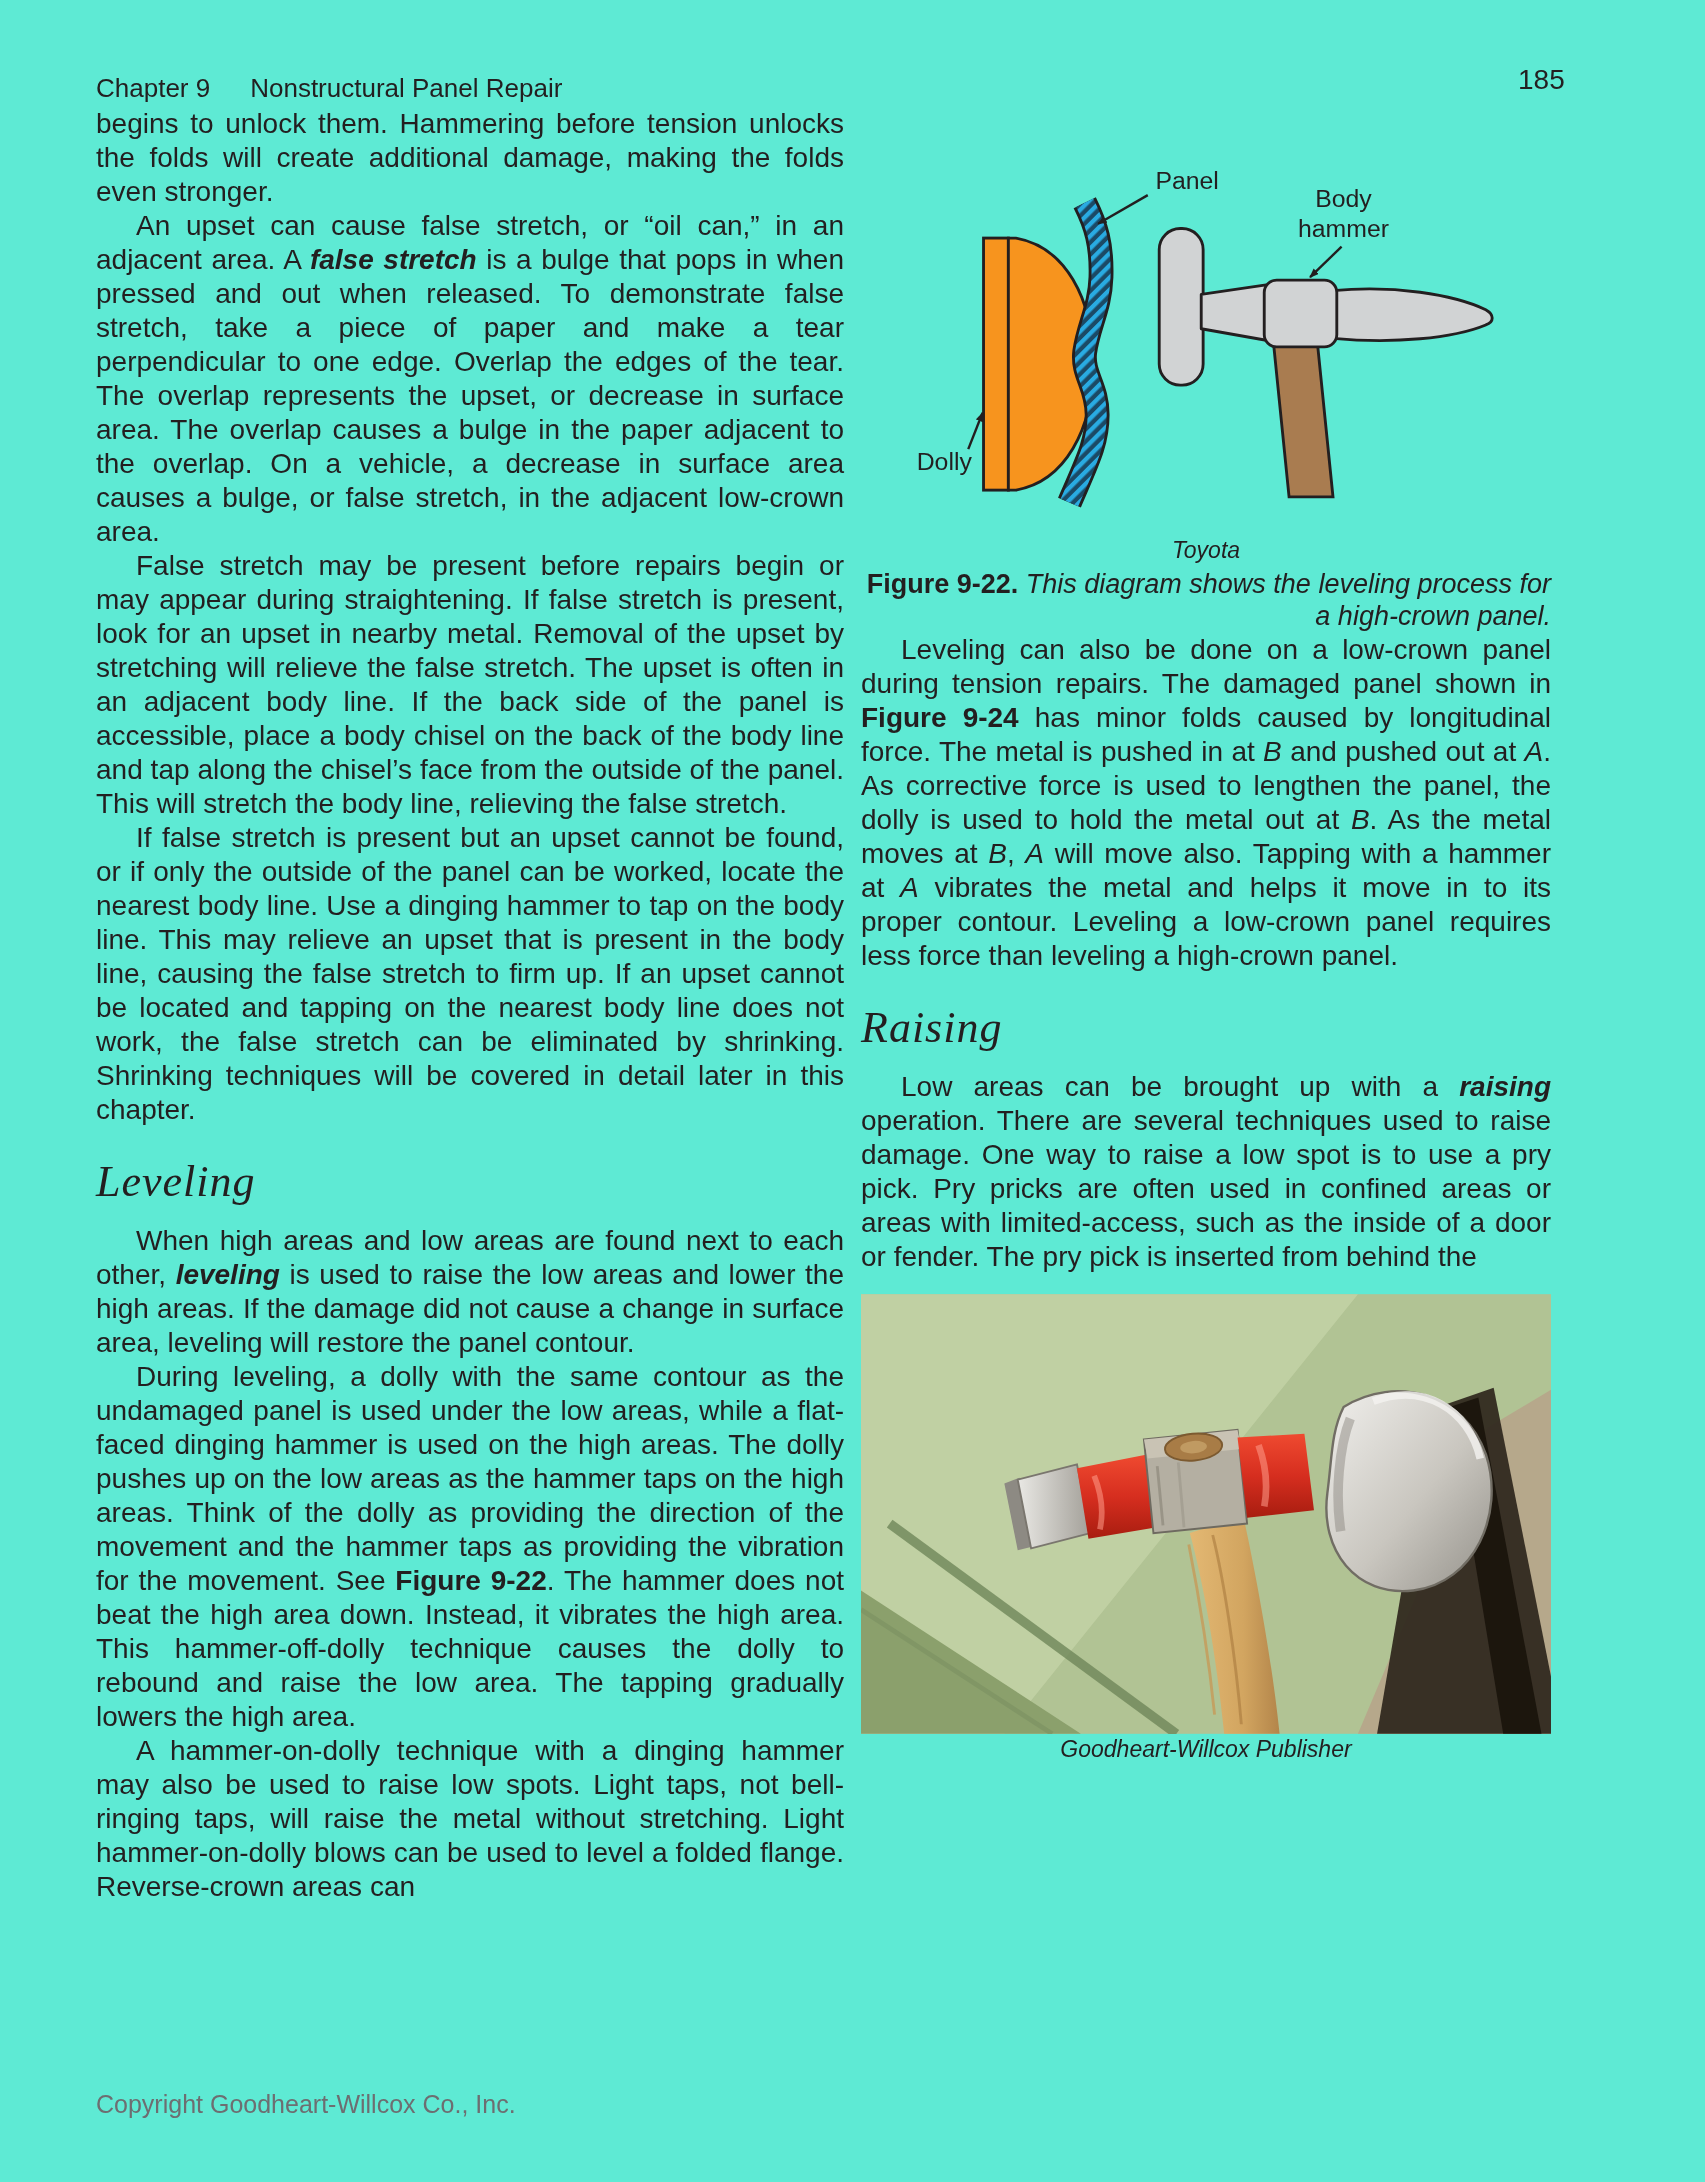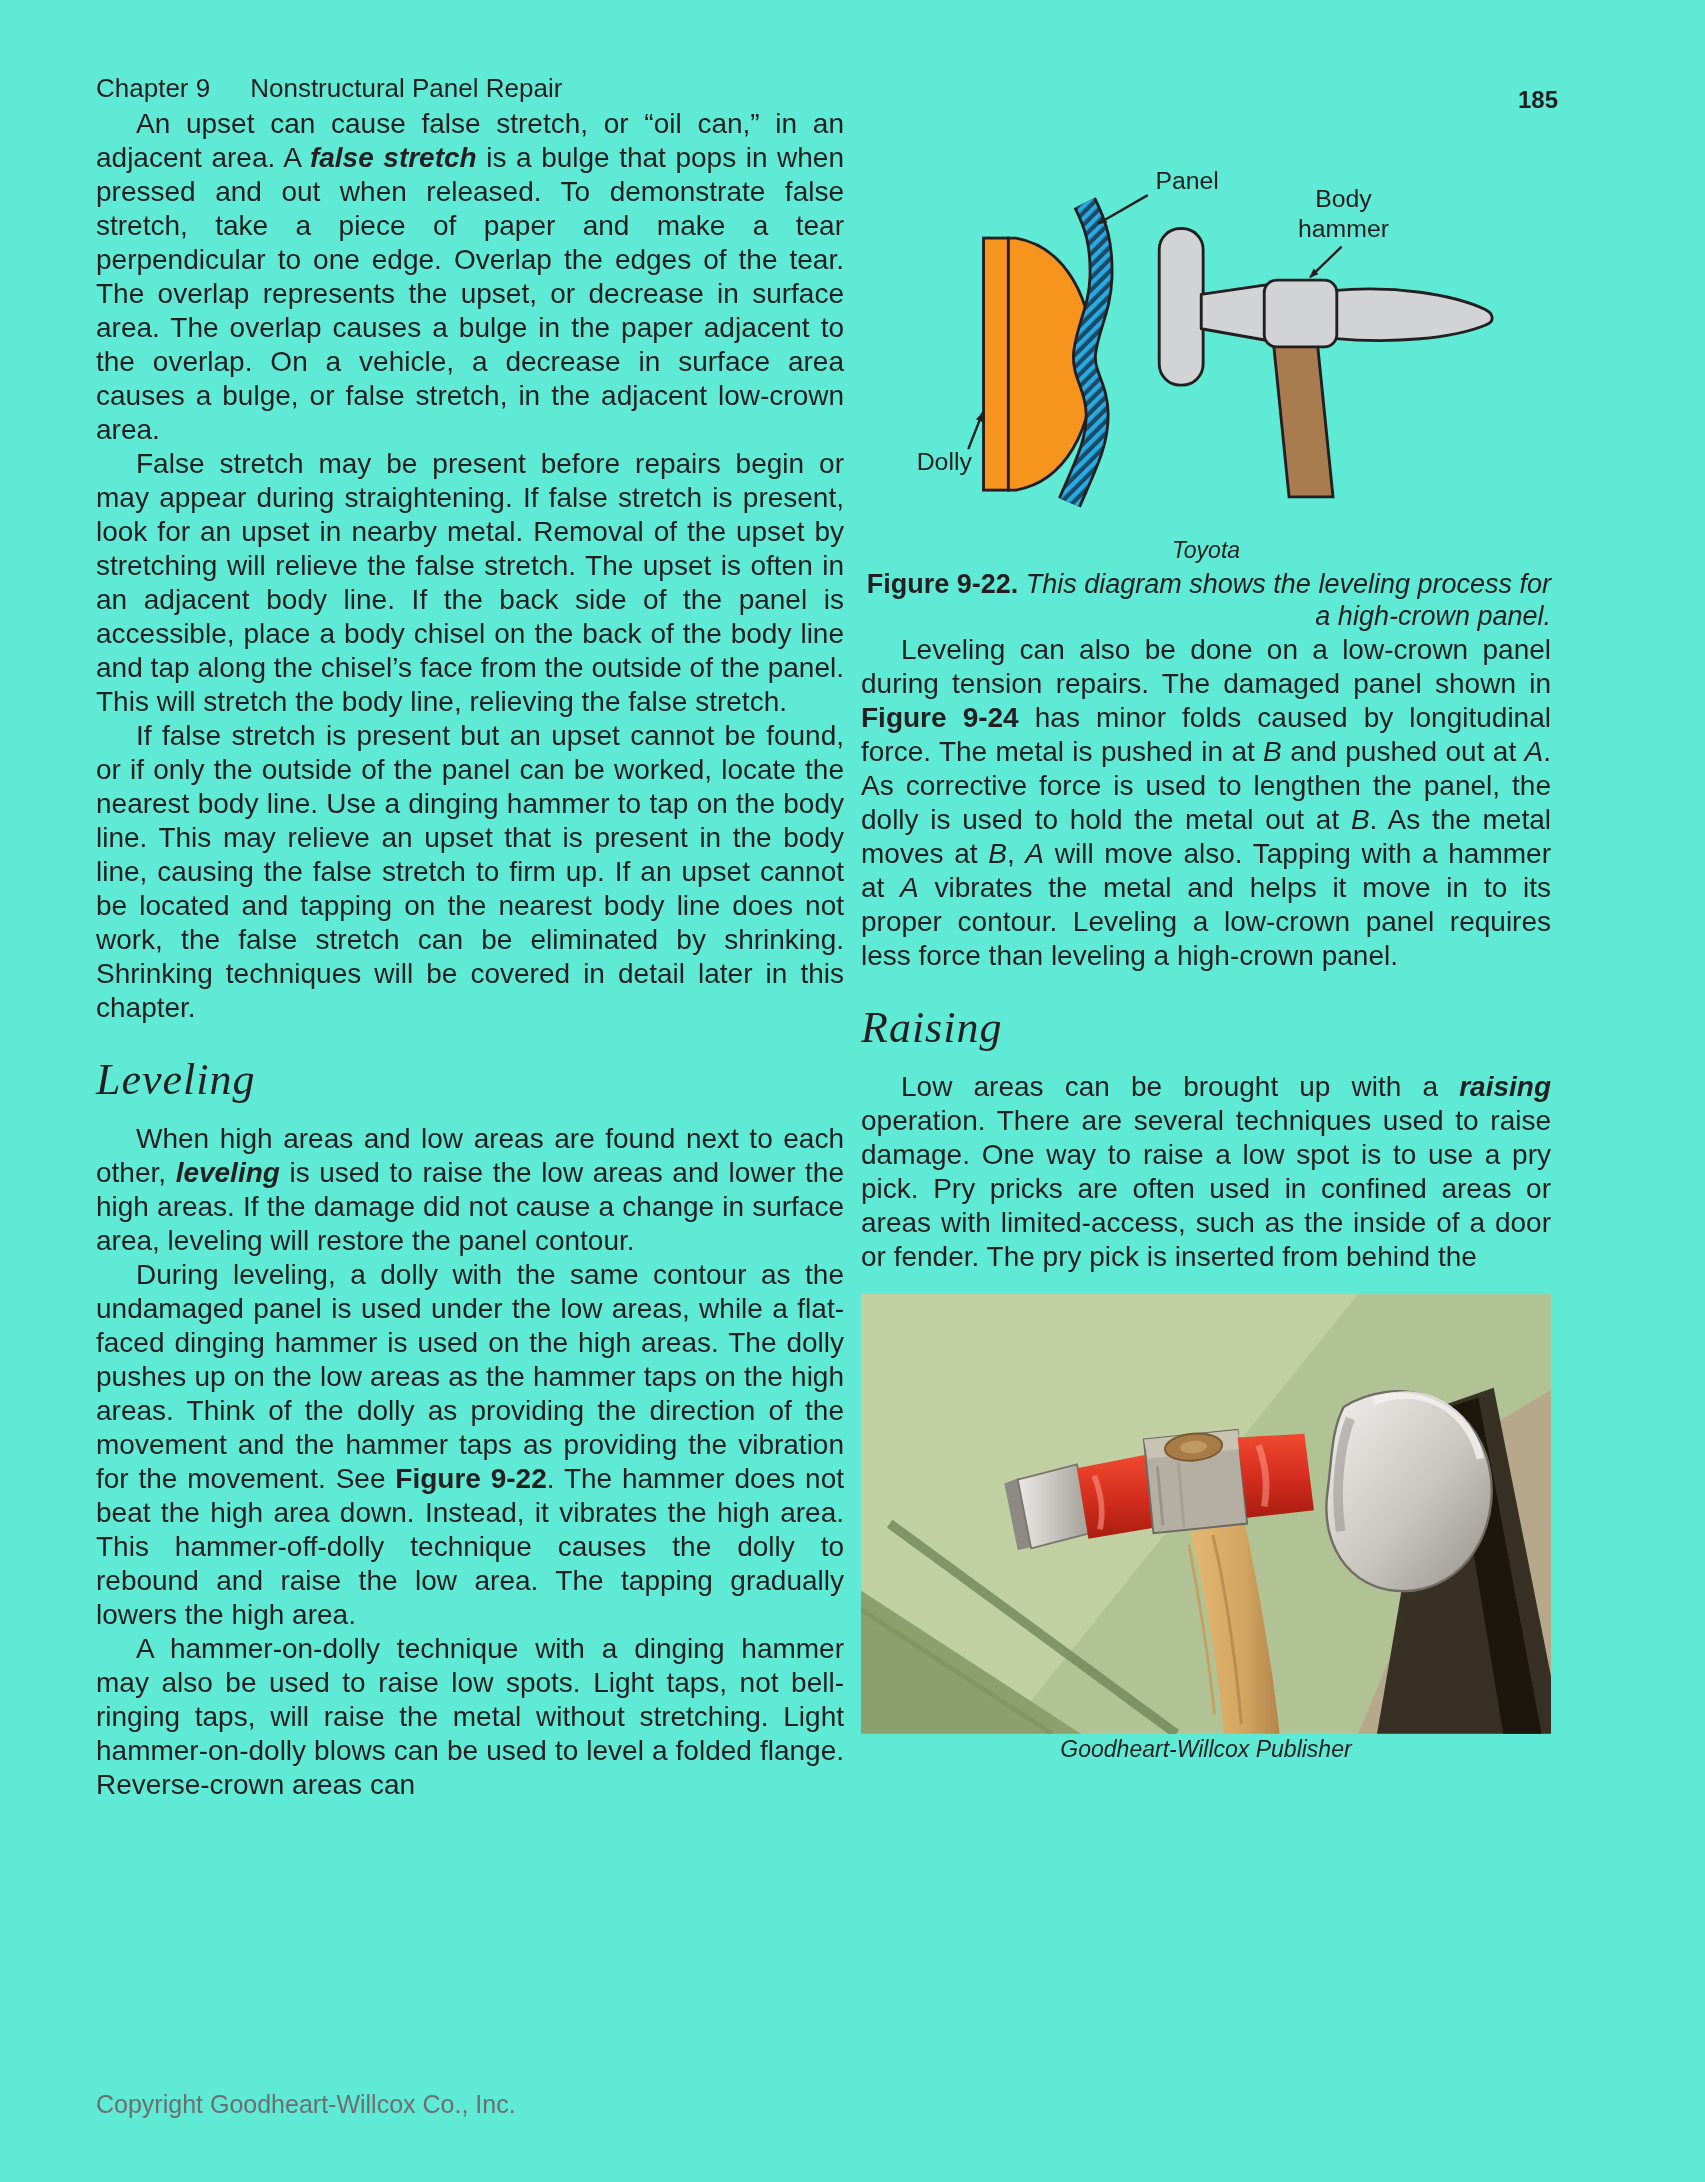--- a/index.html
+++ b/index.html
@@ -7,21 +7,21 @@
     position:relative;
     width:1705px;height:2182px;
     background:#5eead4;
     font-family:"Liberation Sans",sans-serif;
     color:#231f20;
     overflow:hidden;
     padding-left:12px;
   }
   .hdr-left{position:absolute;left:96px;top:73px;font-size:26px;}
   .hdr-left .chapter{margin-right:40px;}
-  .hdr-page-num{position:absolute;left:1518px;top:86px;font-size:24px;font-weight:bold;}
+  .hdr-page-num{position:absolute;left:1518px;top:64px;font-size:28px;font-weight:normal;}
   .col{position:absolute;top:107px;}
   .col-left{left:96px;width:748px;}
   .col-right{left:861px;width:690px;}
   p.body{
     margin:0;font-size:28px;line-height:34px;
     text-align:justify;color:#231f20;
   }
   p.body.indent{text-indent:40px;}
   h2.section{
     font-family:"Liberation Serif",serif;font-style:italic;font-weight:normal;
@@ -51,20 +51,21 @@
 <body>
 
 <div class="page">
 
   <div class="hdr-left">
     <span class="chapter">Chapter 9</span><span>Nonstructural Panel Repair</span>
   </div>
   <div class="hdr-page-num">185</div>
 
   <div class="col col-left">
+    <p class="body"><span>begins to unlock them. Hammering before tension unlocks the folds will create additional damage, making the folds even stronger.</span></p>
     <p class="body indent"><span>An upset can cause false stretch, or “oil can,” in an adjacent area. A </span><span style="font-weight: bold; font-style: italic;">false stretch</span><span> is a bulge that pops in when pressed and out when released. To demonstrate false stretch, take a piece of paper and make a tear perpendicular to one edge. Overlap the edges of the tear. The overlap represents the upset, or decrease in surface area. The overlap causes a bulge in the paper adjacent to the overlap. On a vehicle, a decrease in surface area causes a bulge, or false stretch, in the adjacent low-crown area.</span></p>
     <p class="body indent"><span>False stretch may be present before repairs begin or may appear during straightening. If false stretch is present, look for an upset in nearby metal. Removal of the upset by stretching will relieve the false stretch. The upset is often in an adjacent body line. If the back side of the panel is accessible, place a body chisel on the back of the body line and tap along the chisel’s face from the outside of the panel. This will stretch the body line, relieving the false stretch.</span></p>
     <p class="body indent"><span>If false stretch is present but an upset cannot be found, or if only the outside of the panel can be worked, locate the nearest body line. Use a dinging hammer to tap on the body line. This may relieve an upset that is present in the body line, causing the false stretch to firm up. If an upset cannot be located and tapping on the nearest body line does not work, the false stretch can be eliminated by shrinking. Shrinking techniques will be covered in detail later in this chapter.</span></p>
     <h2 class="section">Leveling</h2>
     <p class="body indent"><span>When high areas and low areas are found next to each other, </span><span style="font-weight: bold; font-style: italic;">leveling</span><span> is used to raise the low areas and lower the high areas. If the damage did not cause a change in surface area, leveling will restore the panel contour.</span></p>
     <p class="body indent"><span>During leveling, a dolly with the same contour as the undamaged panel is used under the low areas, while a flat-faced dinging hammer is used on the high areas. The dolly pushes up on the low areas as the hammer taps on the high areas. Think of the dolly as providing the direction of the movement and the hammer taps as providing the vibration for the movement. See </span><span style="font-weight: bold;">Figure 9-22</span><span>. The hammer does not beat the high area down. Instead, it vibrates the high area. This hammer-off-dolly technique causes the dolly to rebound and raise the low area. The tapping gradually lowers the high area.</span></p>
     <p class="body indent"><span>A hammer-on-dolly technique with a dinging hammer may also be used to raise low spots. Light taps, not bell-ringing taps, will raise the metal without stretching. Light hammer-on-dolly blows can be used to level a folded flange. Reverse-crown areas can</span></p>
   </div>
 
   <div class="col col-right">

